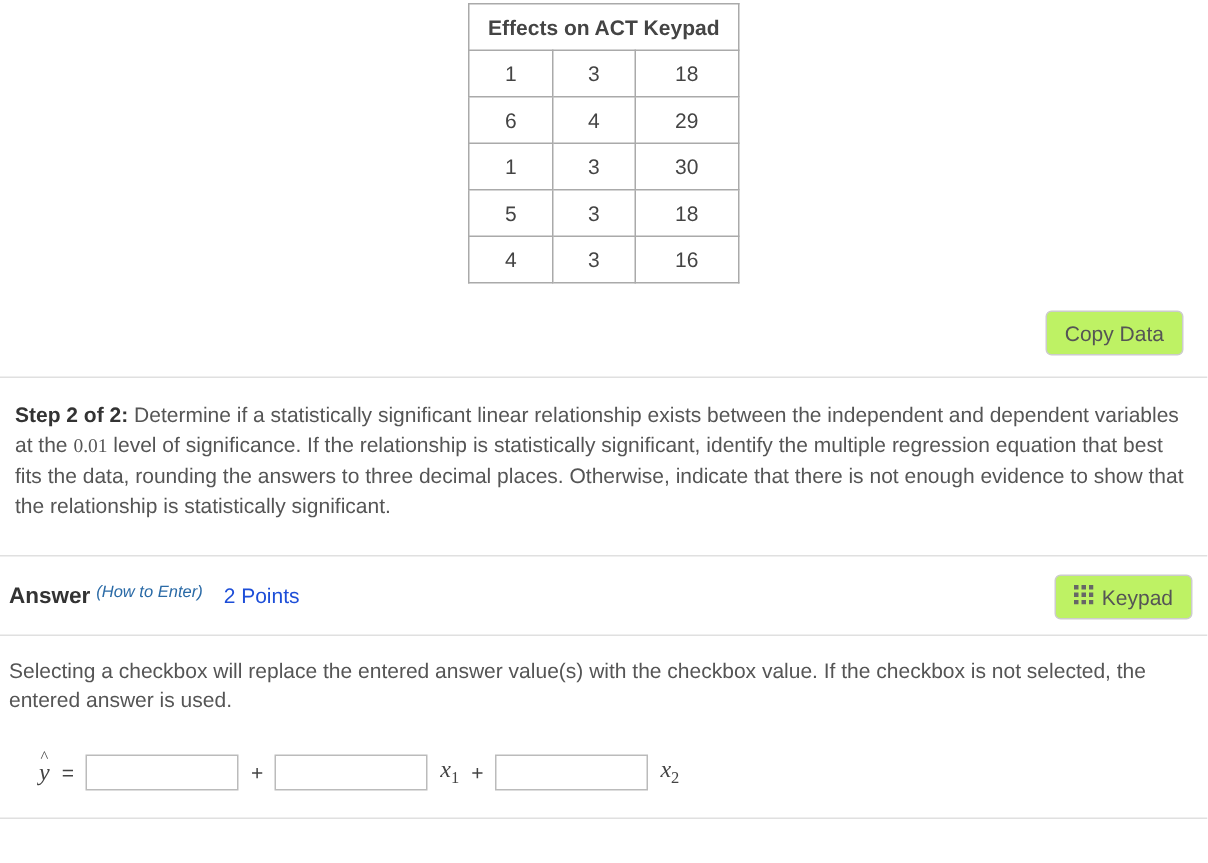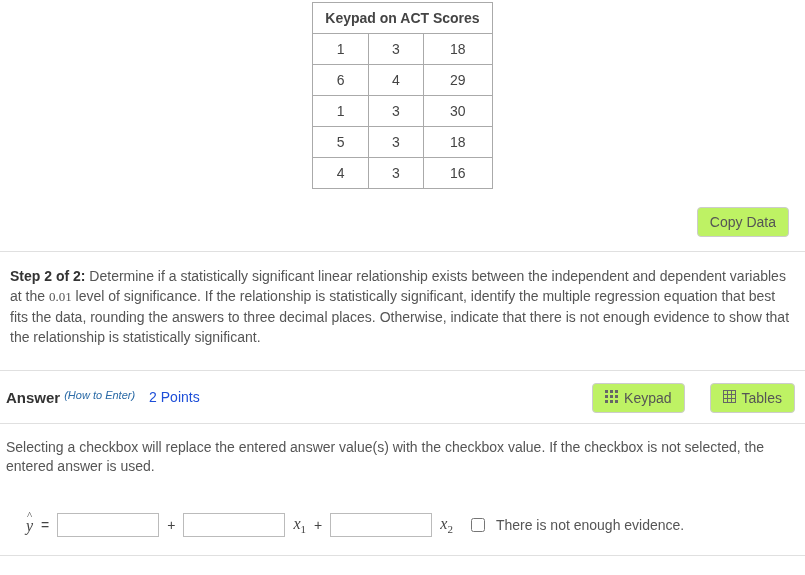--- a/index.html
+++ b/index.html
@@ -81,21 +81,21 @@
   .answer-right { display: flex; gap: 25px; }
   .btn .icon { font-size: 13px; }
 
   .answer-body {
     padding: 14px 10px 18px 6px;
     border-bottom: 1px solid #e0e0e0;
   }
   .hint-text {
     color: #555;
     line-height: 1.4;
-    margin-bottom: 36px;
+    margin-bottom: 26px;
   }
   .equation-row {
     display: flex;
     align-items: center;
     gap: 8px;
     padding-left: 20px;
     font-family: Georgia, "Times New Roman", serif;
     font-size: 16px;
     color: #444;
   }
@@ -135,21 +135,21 @@
   input[type="checkbox"] { width: 14px; height: 14px; }
 </style>
 </head>
 <body>
 
 <div class="content-area">
   <div class="table-wrap">
     <table class="data">
       <tbody>
           <tr class="title-row">
-        <th colspan="3">Keypad on ACT Scores</th>
+        <th colspan="3">Effects on ACT Keypad</th>
       </tr>
       <tr>
         <td>1</td>
         <td>3</td>
         <td>18</td>
       </tr>
       <tr>
         <td>6</td>
         <td>4</td>
         <td>29</td>
@@ -202,48 +202,30 @@
               <rect x="5" y="5" width="3" height="3"></rect>
               <rect x="10" y="5" width="3" height="3"></rect>
               <rect x="0" y="10" width="3" height="3"></rect>
               <rect x="5" y="10" width="3" height="3"></rect>
               <rect x="10" y="10" width="3" height="3"></rect>
             </g>
           </svg>
       </span>
       <span>Keypad</span>
     </button>
-    <button class="btn">
-      <span class="icon">
-        <svg width="13" height="13" viewBox="0 0 13 13">
-            <g stroke="#666" stroke-width="1" fill="none">
-              <rect x="0.5" y="0.5" width="12" height="12"></rect>
-              <line x1="0" y1="4.5" x2="13" y2="4.5"></line>
-              <line x1="0" y1="8.5" x2="13" y2="8.5"></line>
-              <line x1="4.5" y1="0" x2="4.5" y2="13"></line>
-              <line x1="8.5" y1="0" x2="8.5" y2="13"></line>
-            </g>
-          </svg>
-      </span>
-      <span>Tables</span>
-    </button>
   </div>
 </div>
 
 <div class="answer-body">
   <div class="hint-text">Selecting a checkbox will replace the entered answer value(s) with the checkbox value. If the checkbox is not selected, the entered answer is used.</div>
 
   <div class="equation-row">
     <span class="yhat"><span class="hat">^</span>y</span>
     <span class="op">=</span>
     <input class="coef-input" type="text" style="">
     <span class="op">+</span>
     <input class="coef-input" type="text" style="">
     <span class="xvar">x<sub>1</sub></span>
     <span class="op">+</span>
     <input class="coef-input" type="text" style="">
     <span class="xvar">x<sub>2</sub></span>
-    <span class="chk-wrap">
-      <input type="checkbox" style="">
-      <span>There is not enough evidence.</span>
-    </span>
   </div>
 </div>
 
 </body></html>

